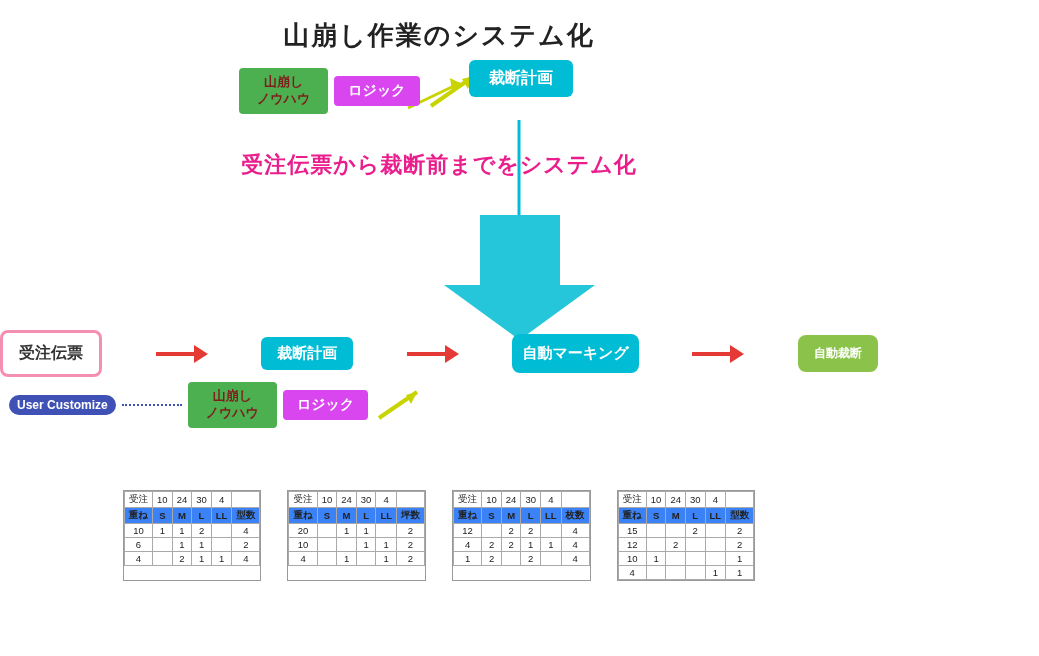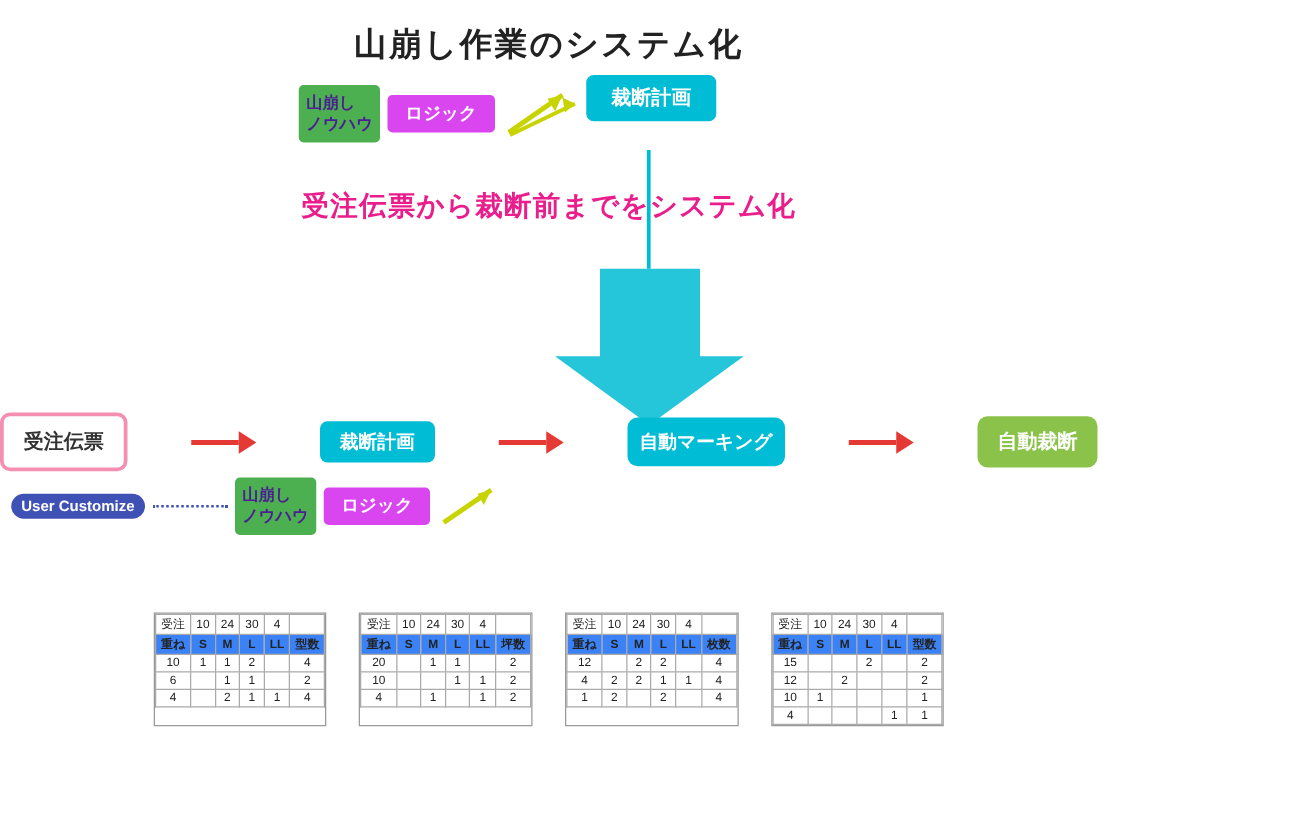--- a/index.html
+++ b/index.html
@@ -25,26 +25,26 @@
       font-size: 26px;
       font-weight: bold;
       color: #222;
       padding-top: 18px;
       letter-spacing: 2px;
     }
 
     
     .box-knowhow {
       background: #4caf50;
-      color: #4c1d95;
+      color: #7f1d1d;
       font-weight: bold;
       font-size: 13px;
-      padding: 6px 6px;
+      padding: 6px 18px;
       border-radius: 4px;
-      text-align: left;
+      text-align: center;
       line-height: 1.3;
       min-width: 60px;
     }
 
     
     .box-logic {
       background: #d946ef;
       color: #fff;
       font-weight: bold;
       font-size: 14px;
@@ -139,21 +139,21 @@
       border-radius: 8px;
       text-align: center;
       white-space: nowrap;
     }
 
     
     .box-auto-cut {
       background: #8bc34a;
       color: #fff;
       font-weight: bold;
-      font-size: 16px;
+      font-size: 12px;
       padding: 10px 16px;
       border-radius: 8px;
       text-align: center;
       white-space: nowrap;
     }
 
     .user-customize-label {
       background: #3f51b5;
       color: #fff;
       font-size: 12px;

